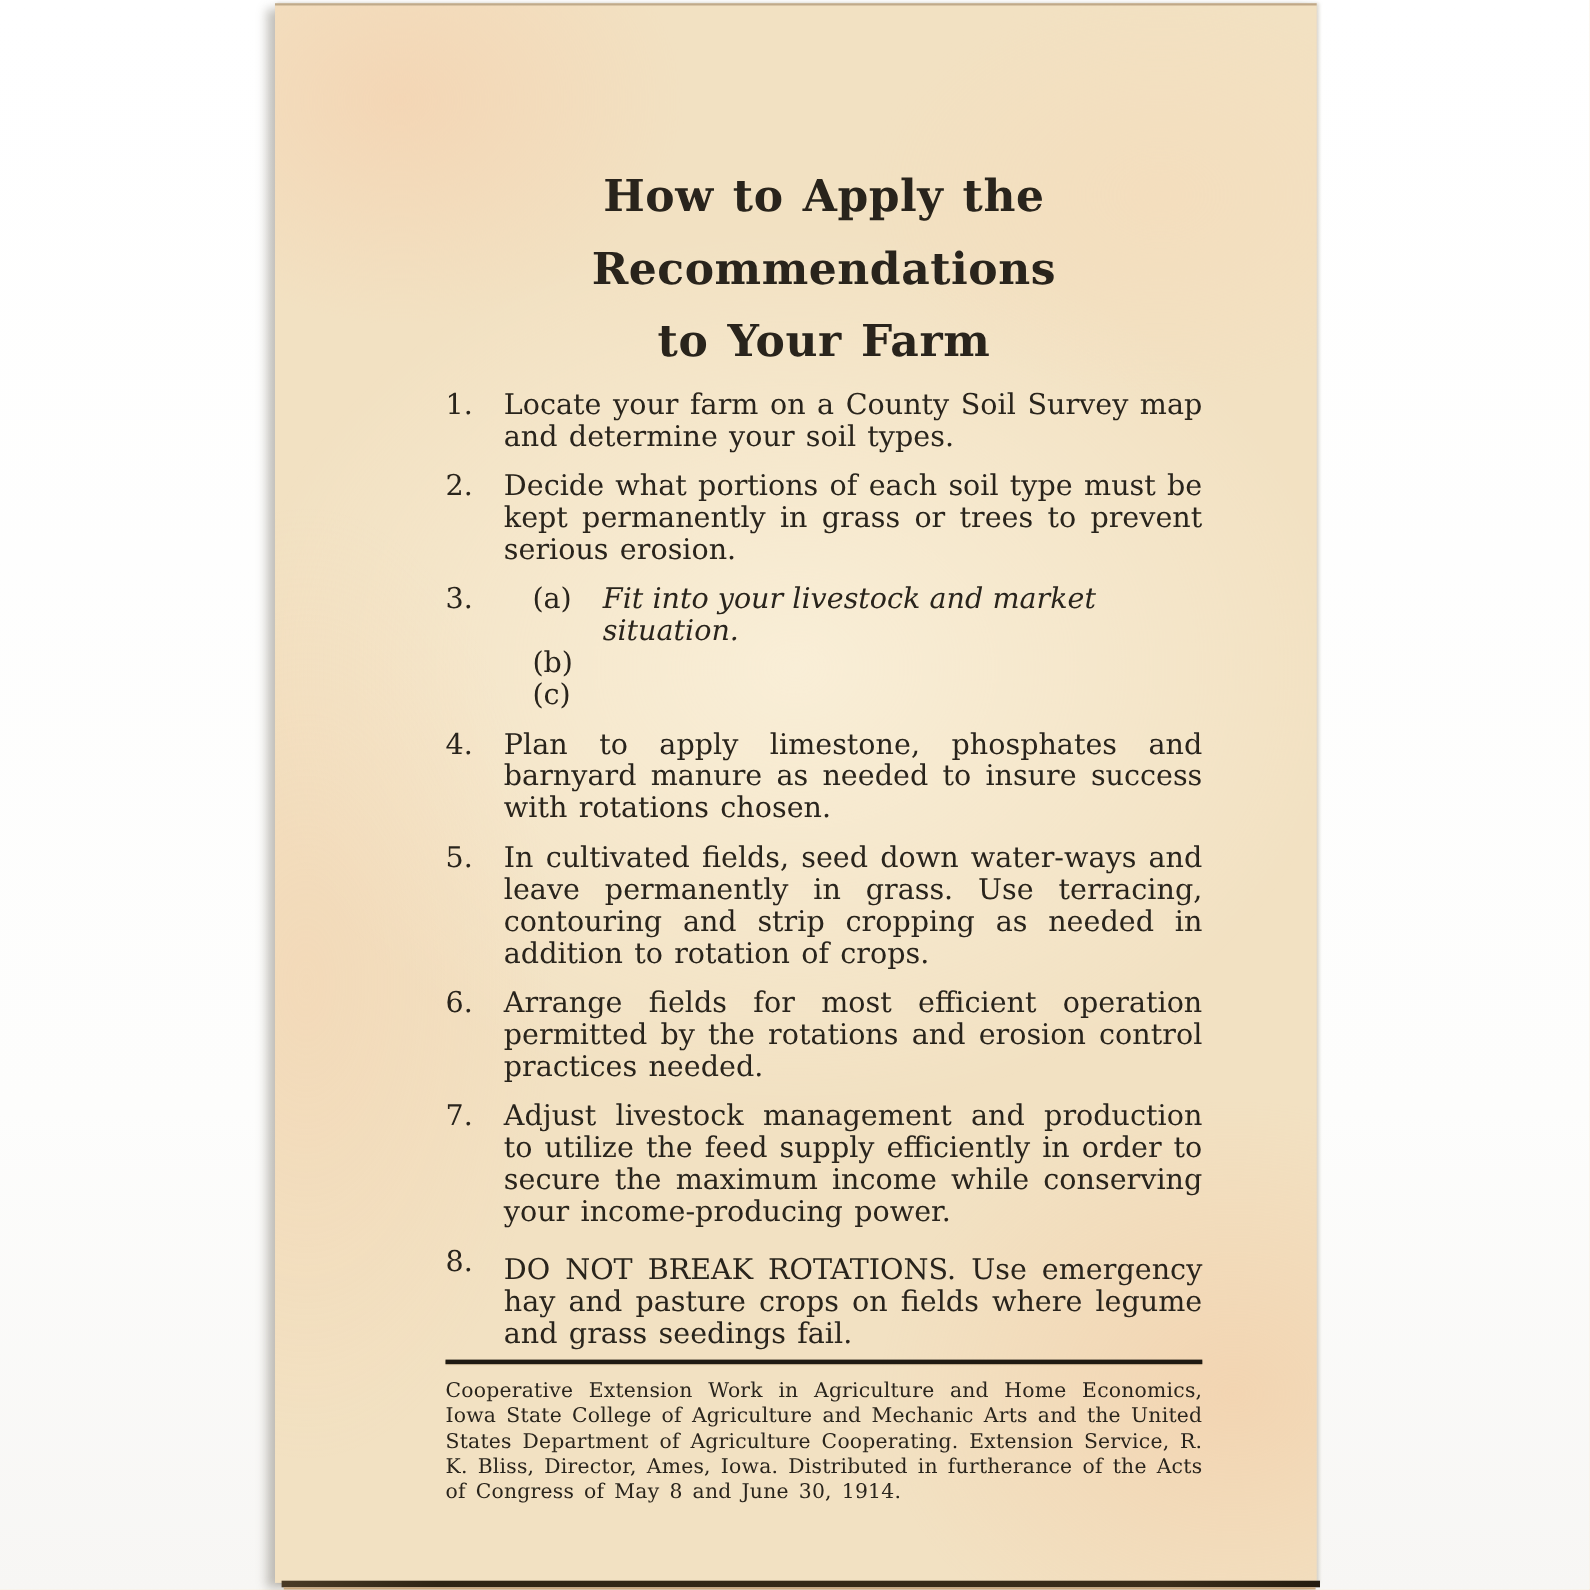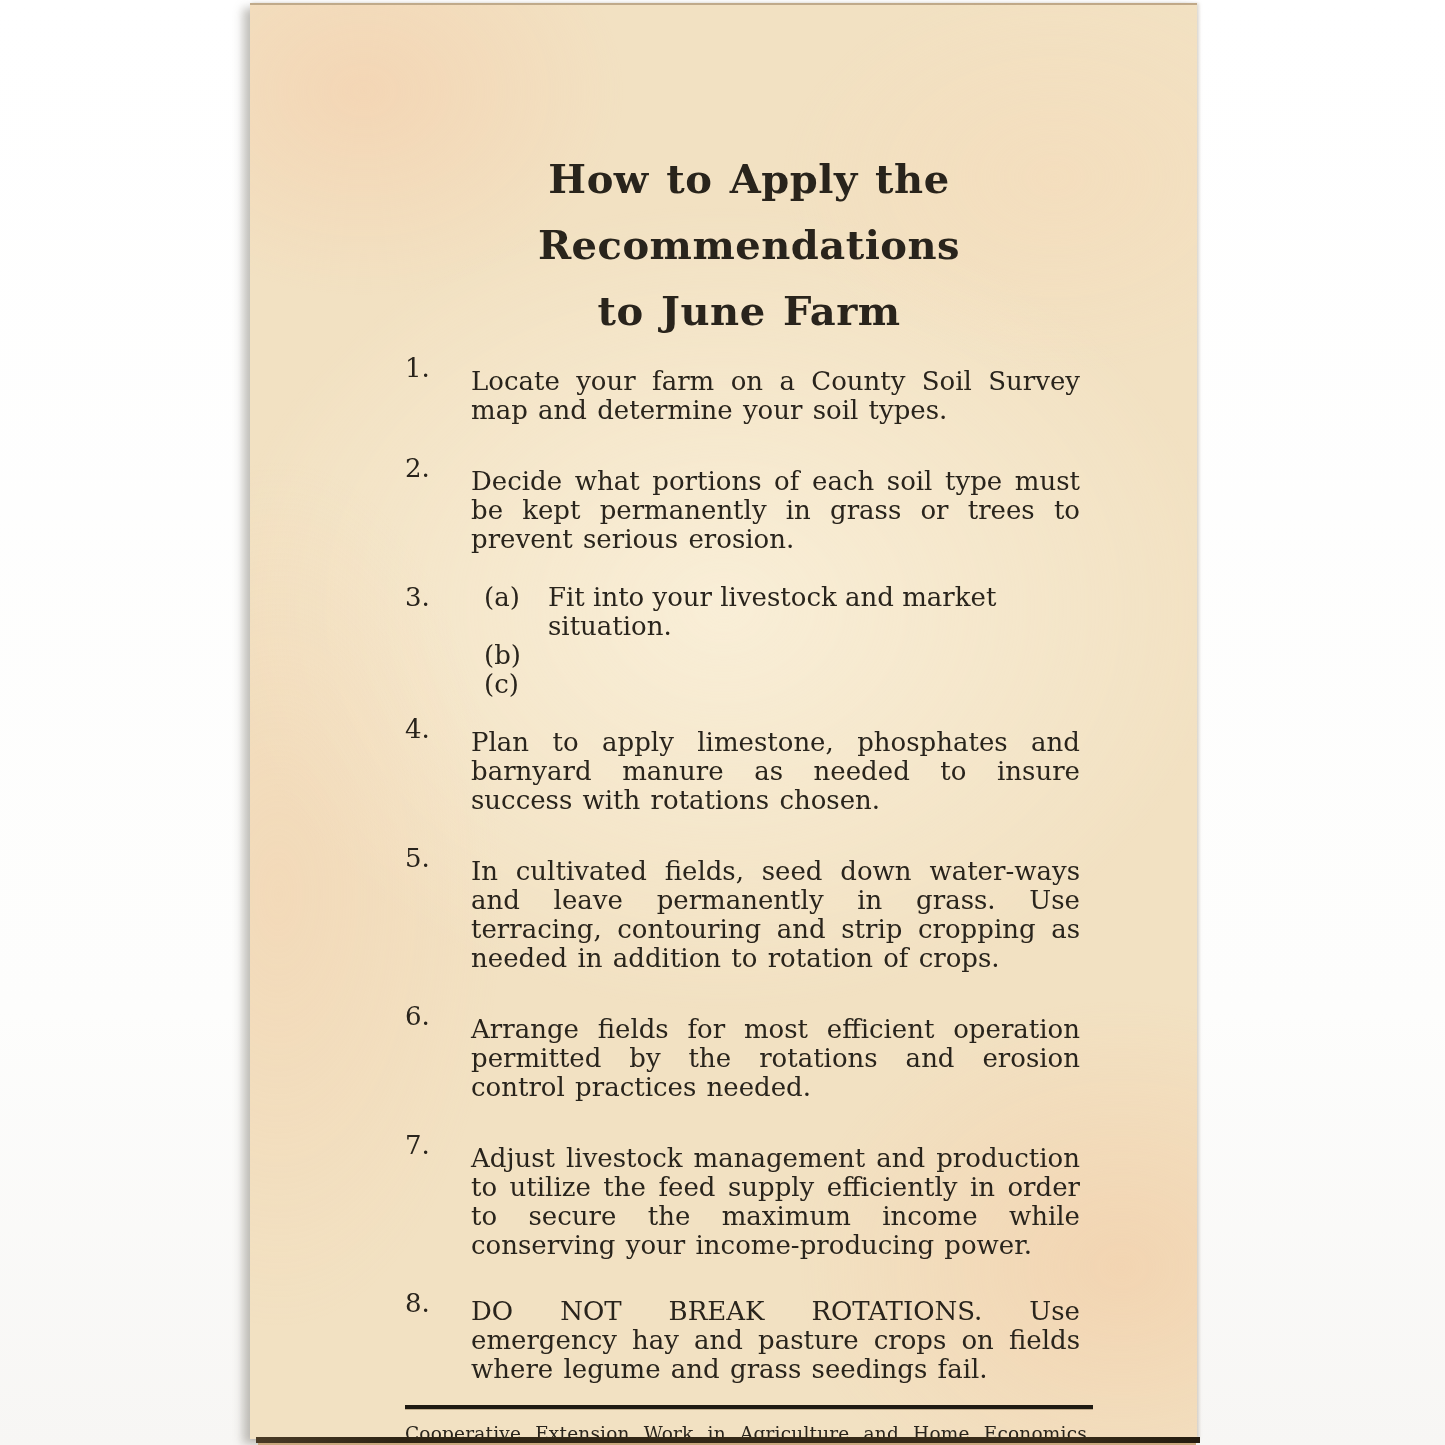--- a/index.html
+++ b/index.html
@@ -43,46 +43,46 @@
   }
   .title span{display:block;}
   .steps{
     list-style:none;margin:10px 0 0 0;padding:0;
     font-size:26px;line-height:29px;
   }
   .step{display:flex;margin-top:16px;}
   .step:first-child{margin-top:0;}
   .num{flex:0 0 53px;}
   .body{flex:1;min-width:0;}
-  .body p{margin:13px;text-align:justify;word-spacing:2px;}
+  .body p{margin:0;text-align:justify;word-spacing:2px;}
   .body p.para2{margin-top:8px;}
   .sublist{margin:0;padding:0 0 0 26px;list-style:none;}
   .subitem{display:flex;}
   .sublabel{flex:0 0 64px;}
-  .subtext{flex:1;}
+  .subtext{flex:1;font-style:italic;}
   .rule{
     margin-top:8px;height:4px;background:#1f1a12;width:100%;
     box-shadow:0 1px 0 rgba(120,95,60,0.4);
   }
   .footer{
     margin:13px 0 0 0;
     font-size:18.5px;line-height:23px;
     text-align:justify;word-spacing:3px;letter-spacing:0.2px;
   }
 </style>
 </head>
 <body>
 
 <div class="scan">
   <div class="paper">
     <div class="content">
 
       <h1 class="title">
         <span>How to Apply the Recommendations</span>
-        <span>to June Farm</span>
+        <span>to Your Farm</span>
       </h1>
 
       <ol class="steps">
 
         <li class="step">
           <span class="num">1.</span>
           <div class="body">
             <p>Locate your farm on a County Soil Survey map and determine your soil types.</p>
           </div>
         </li>

